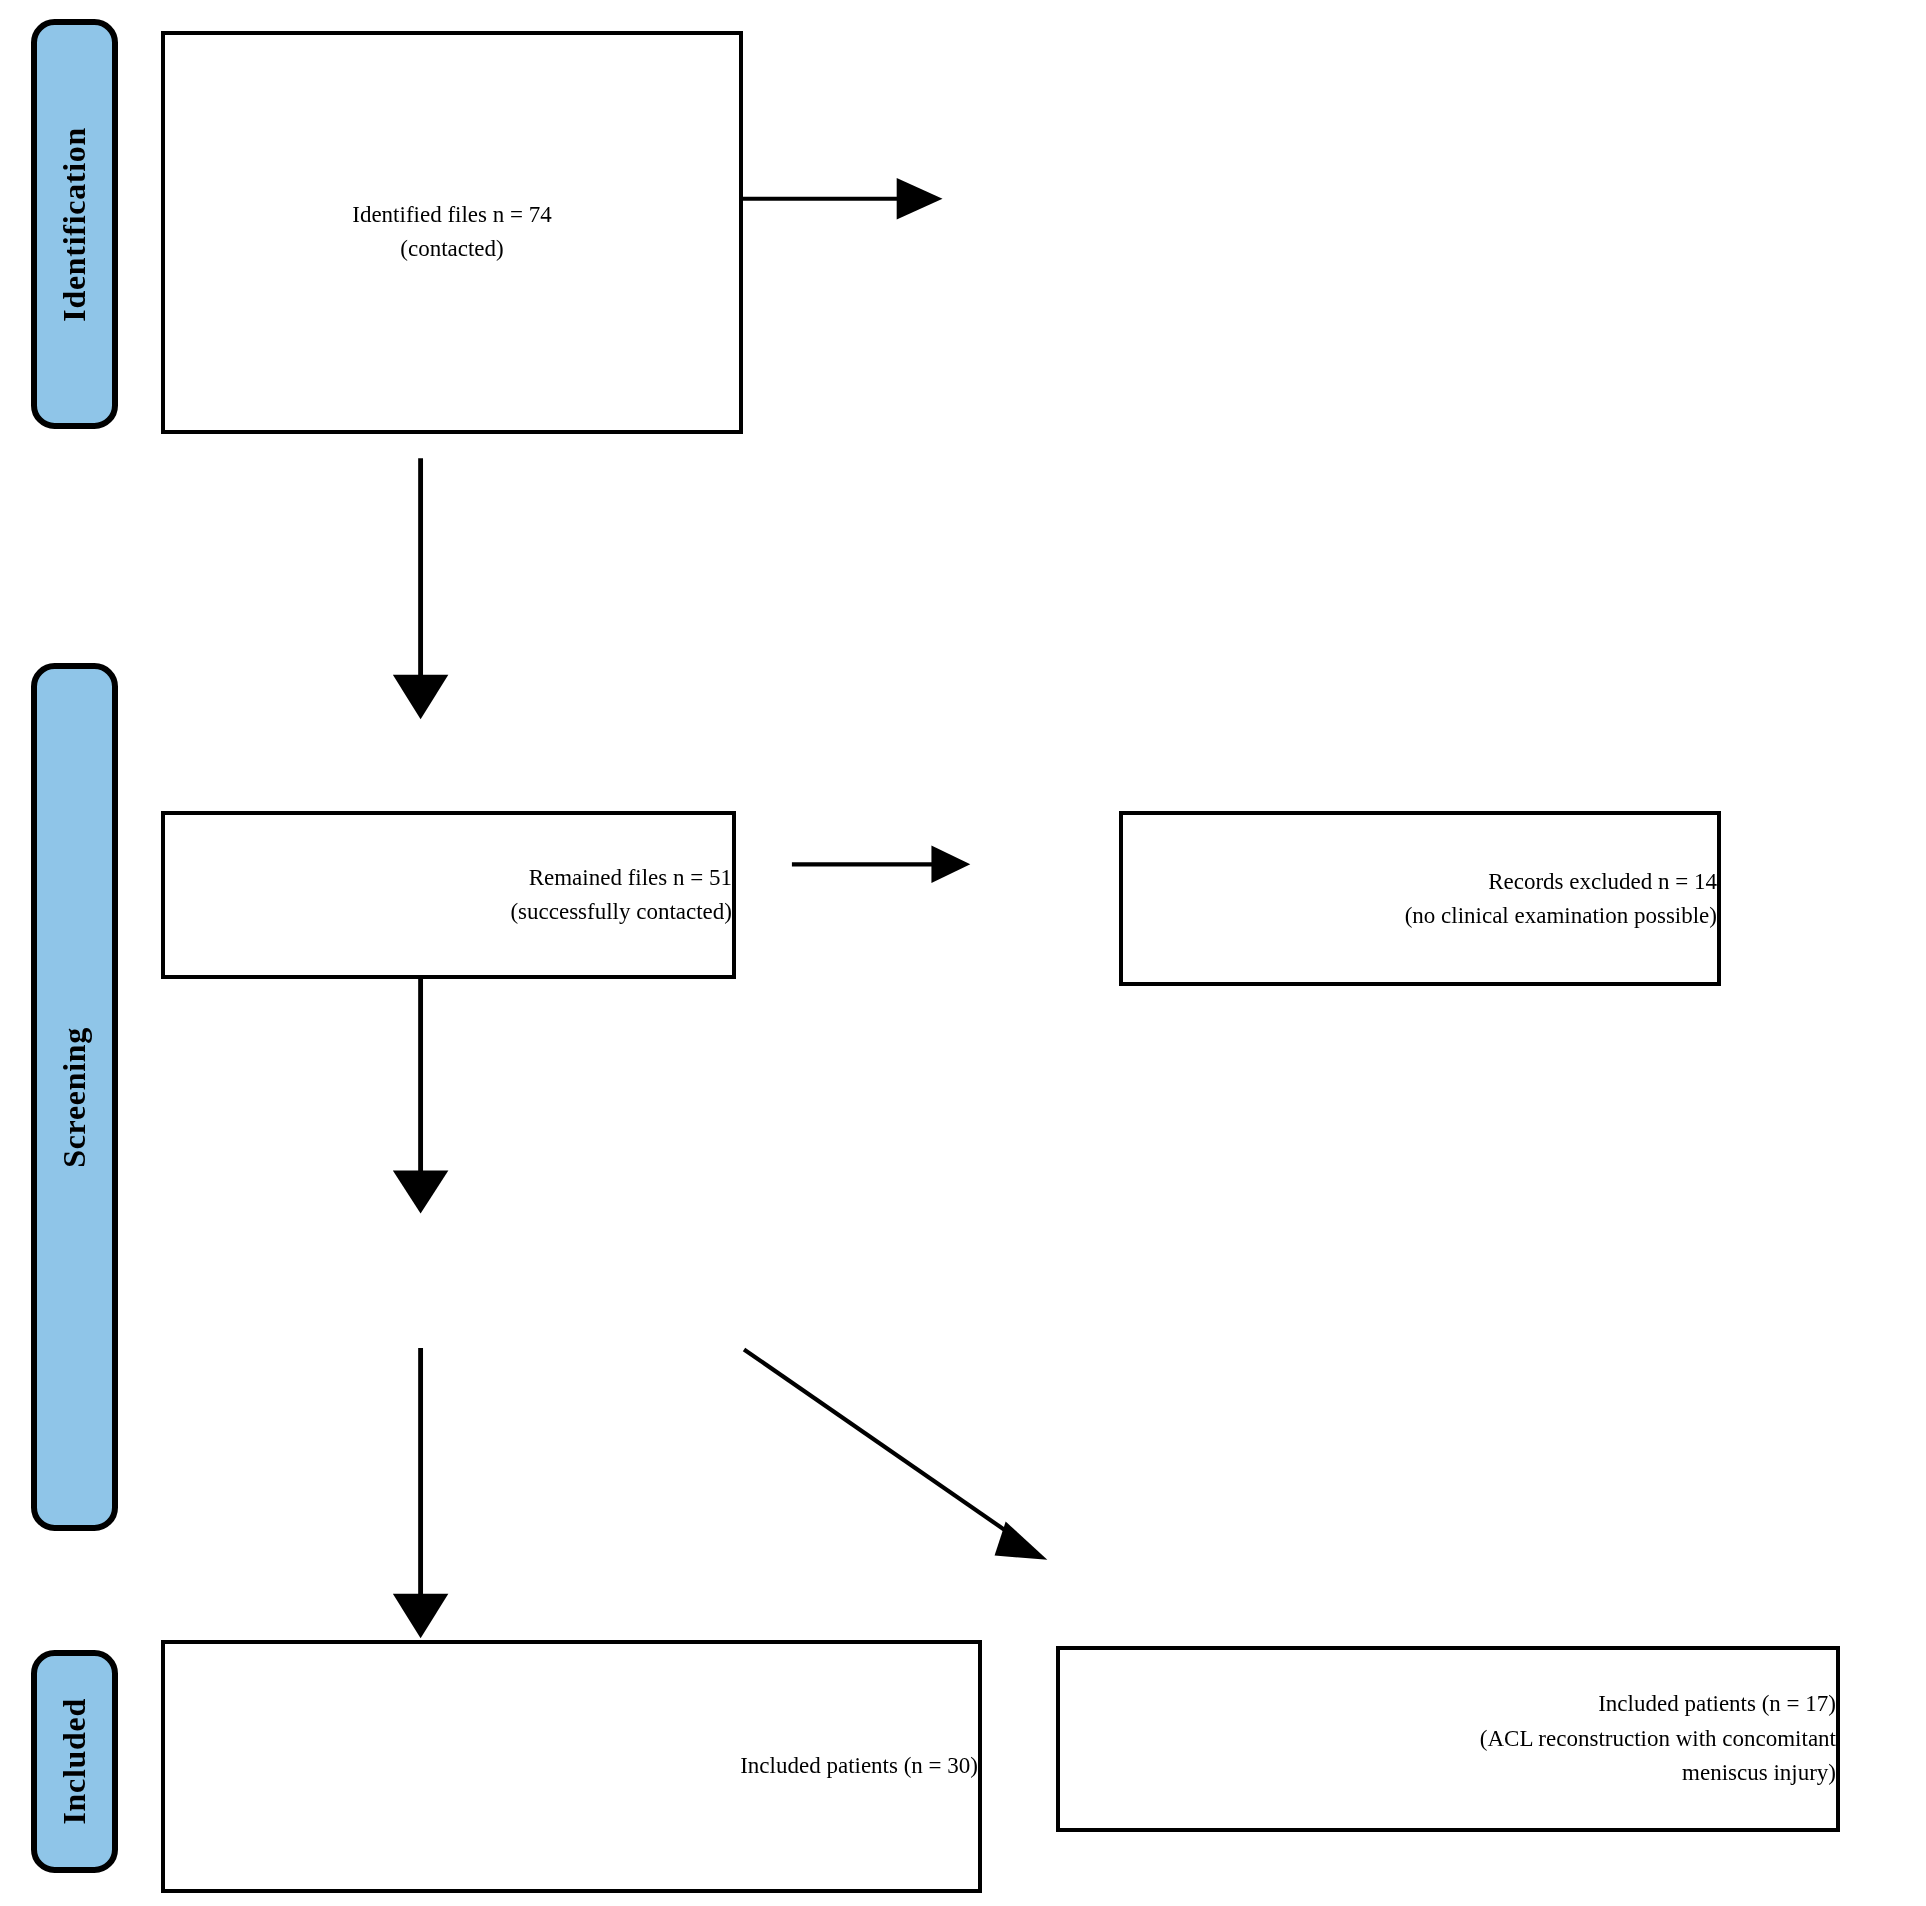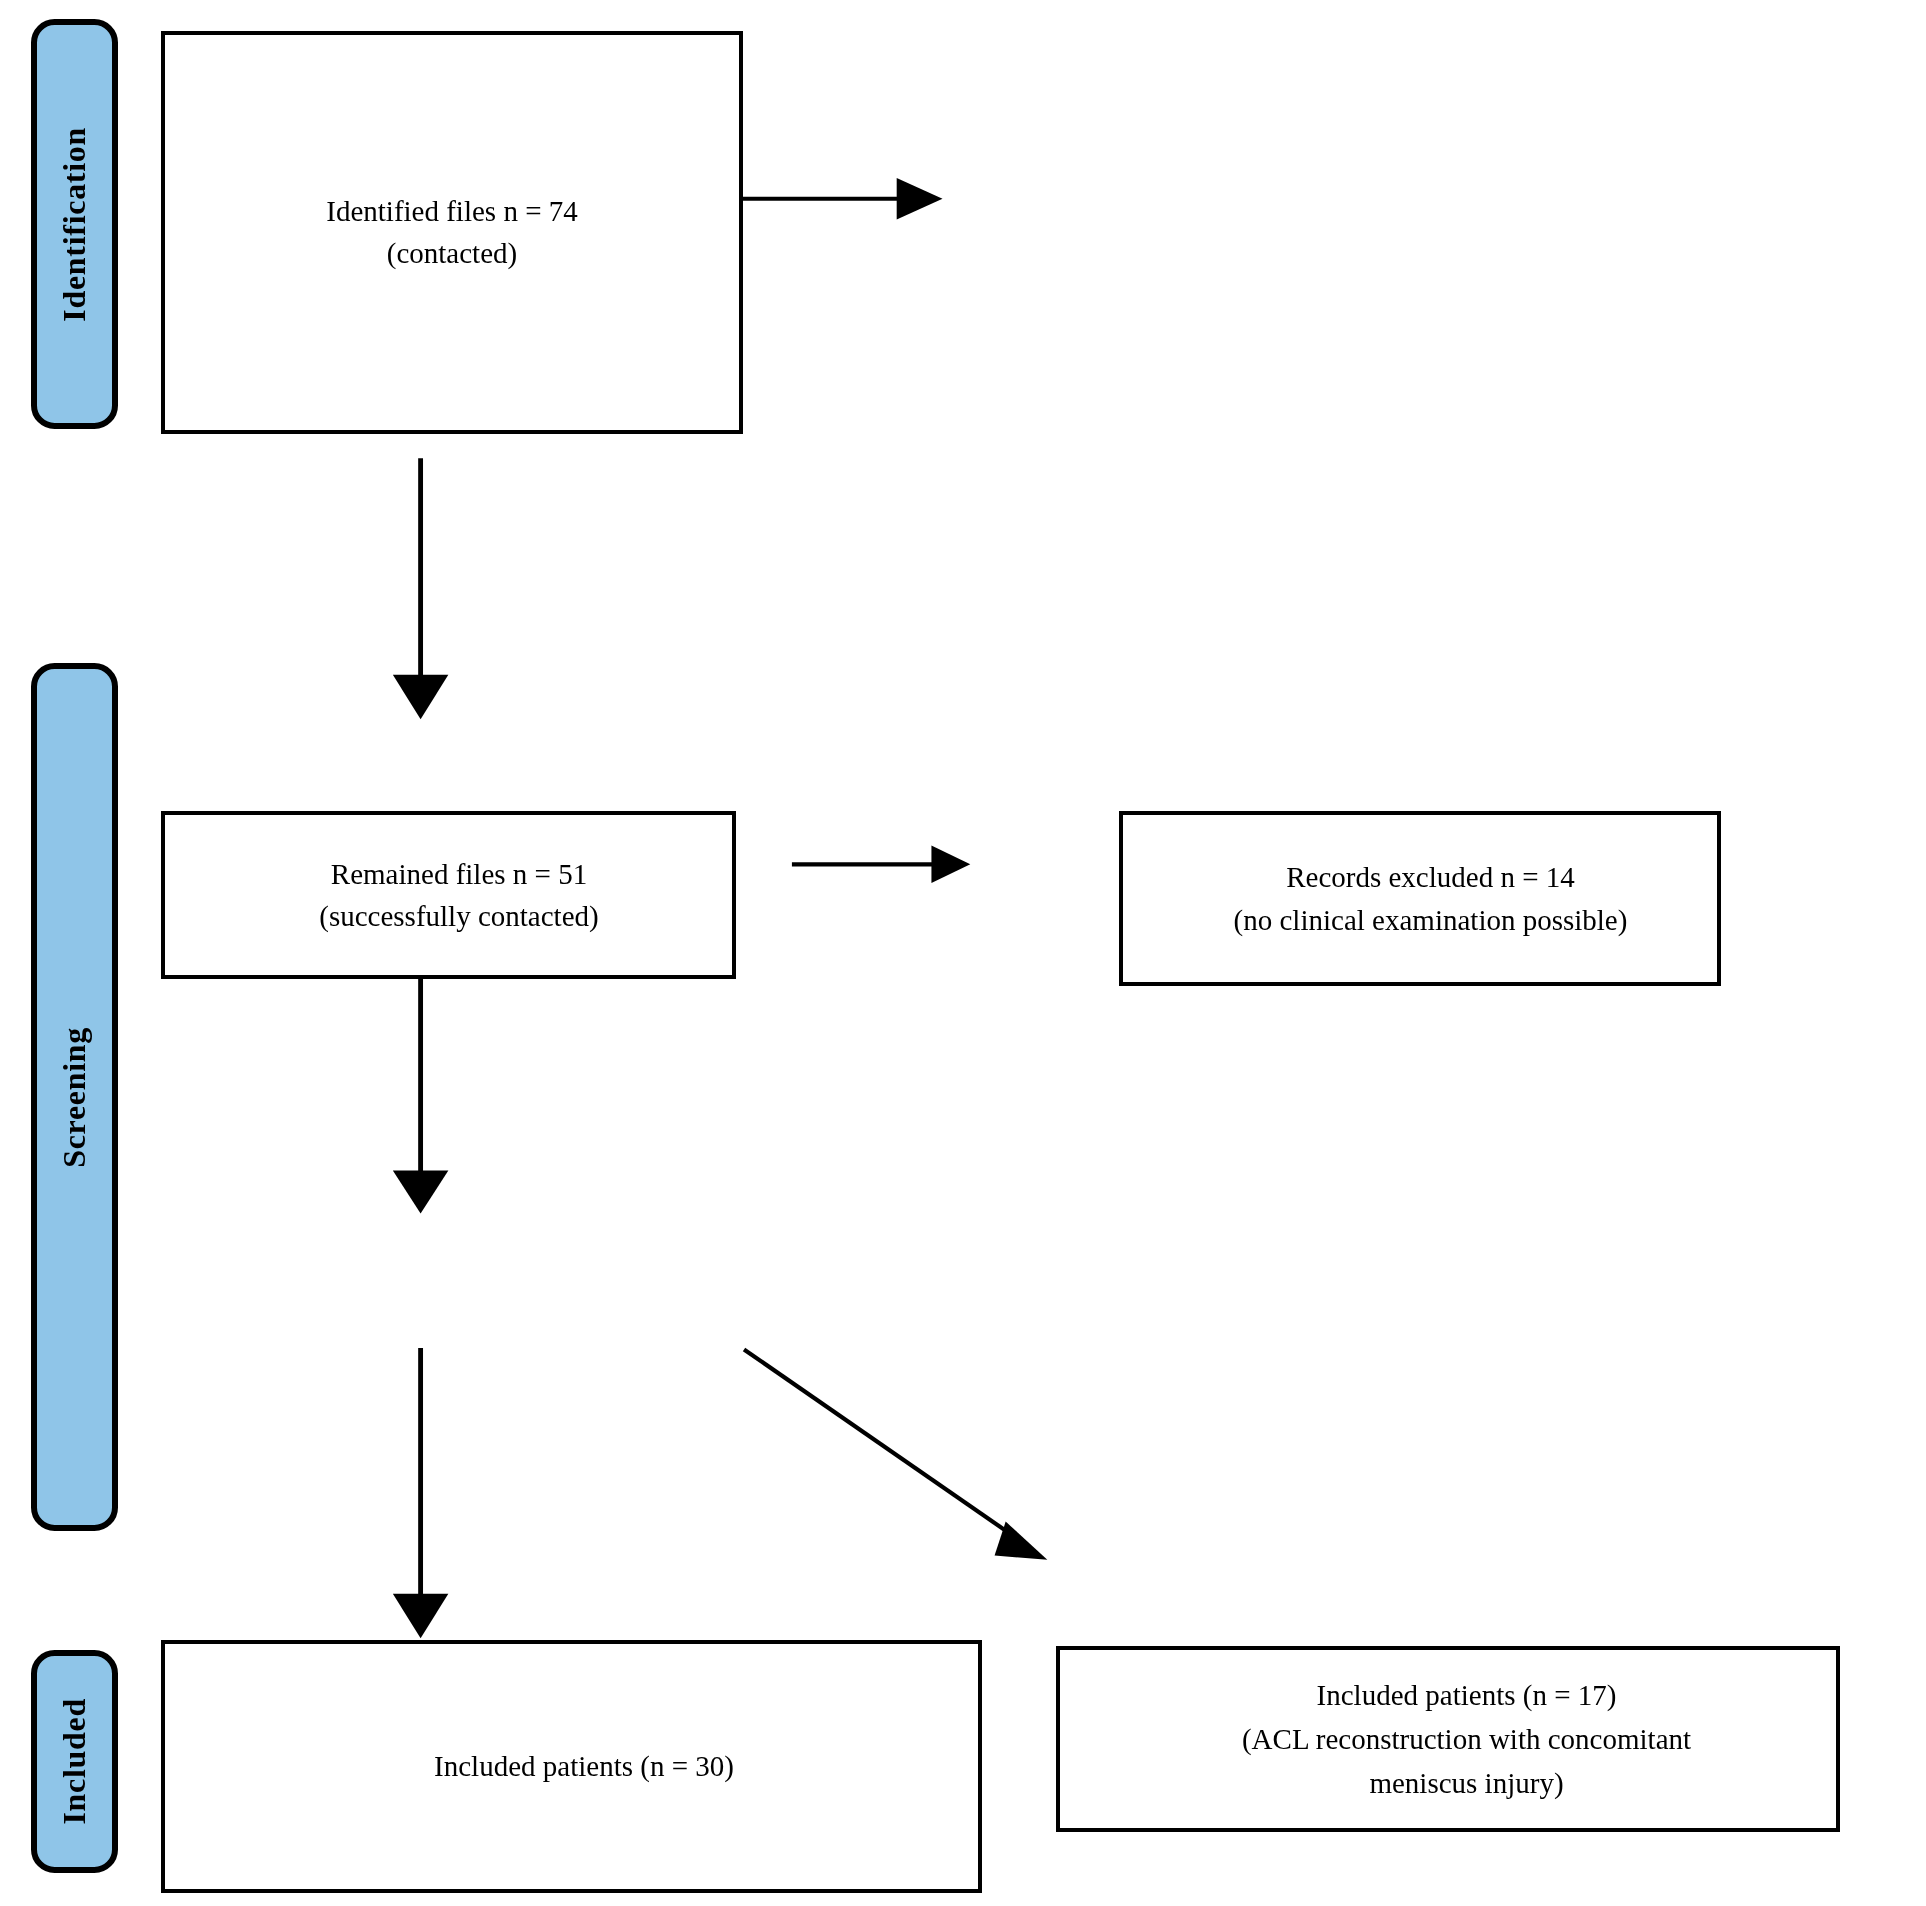--- a/index.html
+++ b/index.html
@@ -48,26 +48,26 @@
     position: absolute;
     background: #ffffff;
     border: 4.9px solid #000000;
     box-sizing: border-box;
     display: flex;
     flex-direction: column;
     justify-content: center;
     color: #000000;
   }
   .flow-box .line {
-    font-size: 29px;
+    font-size: 23px;
     line-height: 1.46;
     white-space: nowrap;
   }
   .box-center { align-items: center; text-align: center; }
-  .box-left   { align-items: center; text-align: left; padding-left: 21px; }
+  .box-left   { align-items: flex-end; text-align: left; padding-left: 21px; }
   .box-left .line { white-space: normal; }
 
   #box-identified       { left: 161px;  top: 30.5px;   width: 582px;  height: 403px; }
   #box-excluded         { left: 943px; top: 30.5px;   width: 966px; height: 403px; }
   #box-remained-51      { left: 161px;  top: 811px; width: 575px;  height: 168px; }
   #box-records-excluded { left: 1119px; top: 811px; width: 602px;  height: 175px; }
   #box-remained-37      { left: 161px;  top: 1197px; width: 575px;  height: 151px; }
   #box-included-20      { left: 161px;  top: 1640px; width: 821px; height: 253px; }
   #box-included-17      { left: 1056px; top: 1646px; width: 784px; height: 186px; }
 

